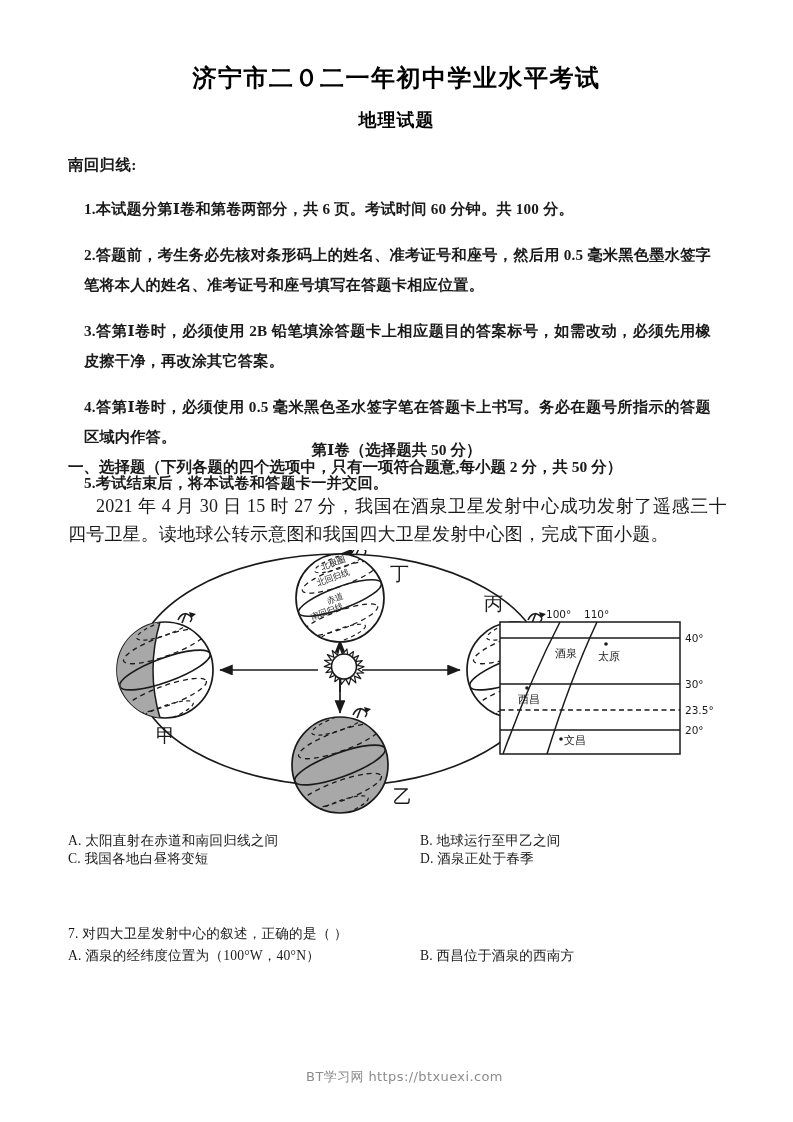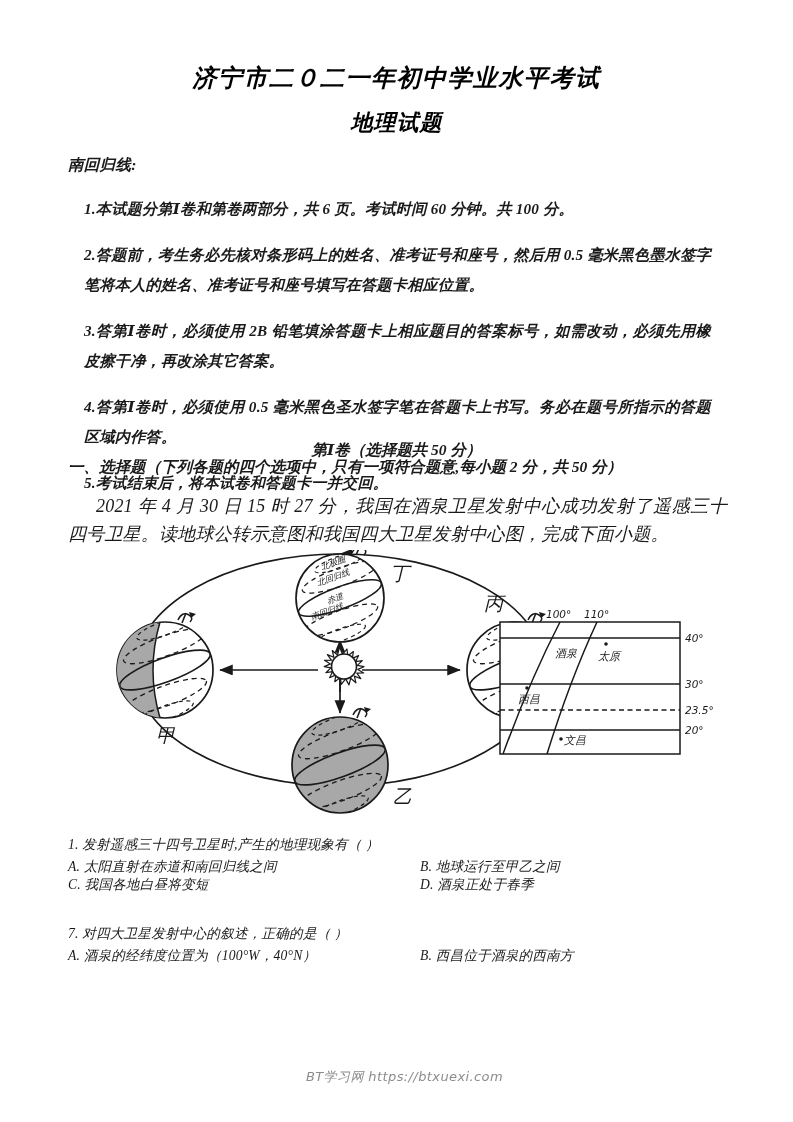--- a/index.html
+++ b/index.html
@@ -13,21 +13,20 @@
     position: relative;
     font-family: "Liberation Serif", "DejaVu Serif", serif;
     color: #1a1a1a;
     overflow: hidden;
   }
   .page {
     position: absolute;
     left: 0; top: 0;
     width: 793px;
     height: 932px;
-    font-style: italic;
   }
 
   
   .title-main {
     position: absolute;
     left: 0; top: 62px;
     width: 793px;
     text-align: center;
     font-family: "DejaVu Serif", "Liberation Serif", serif;
     font-weight: bold;
@@ -35,21 +34,21 @@
     letter-spacing: 1.5px;
     color: #000;
   }
   .title-sub {
     position: absolute;
     left: 0; top: 108px;
     width: 793px;
     text-align: center;
     font-family: "DejaVu Serif", "Liberation Serif", serif;
     font-weight: bold;
-    font-size: 22px;
+    font-size: 18px;
     letter-spacing: 1px;
     color: #000;
   }
 
   
   .tips-label {
     position: absolute;
     left: 68px; top: 155px;
     font-weight: bold;
     font-size: 15.5px;
@@ -309,21 +308,20 @@
         </g>
         <g>
           <circle cx="501" cy="189" r="1.8" fill="#1a1a1a"></circle>
           <text x="504" y="194" font-family="'DejaVu Sans','Liberation Sans',sans-serif" font-size="11" fill="#1a1a1a">文昌</text>
         </g>
       </g>
     </svg>
   </div>
 
   <div class="q-wrap" style="top:832px;">
-    <div class="q-text">1. 发射遥感三十四号卫星时,产生的地理现象有（      ）</div>
     <div class="opt-row">
       <div class="opt opt-a">A. 太阳直射在赤道和南回归线之间</div>
       <div class="opt opt-b">B. 地球运行至甲乙之间</div>
     </div>
     <div class="opt-row">
       <div class="opt opt-c">C. 我国各地白昼将变短</div>
       <div class="opt opt-d">D. 酒泉正处于春季</div>
     </div>
   </div>
 

